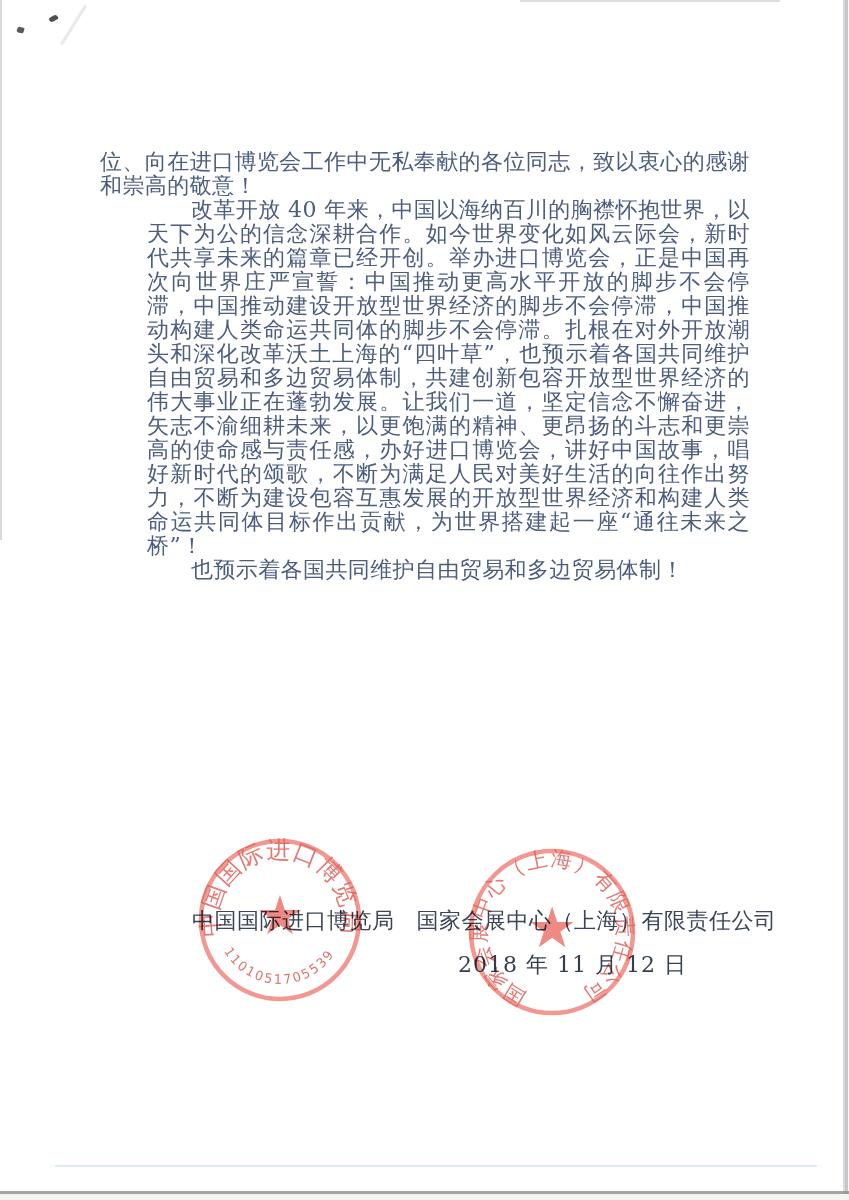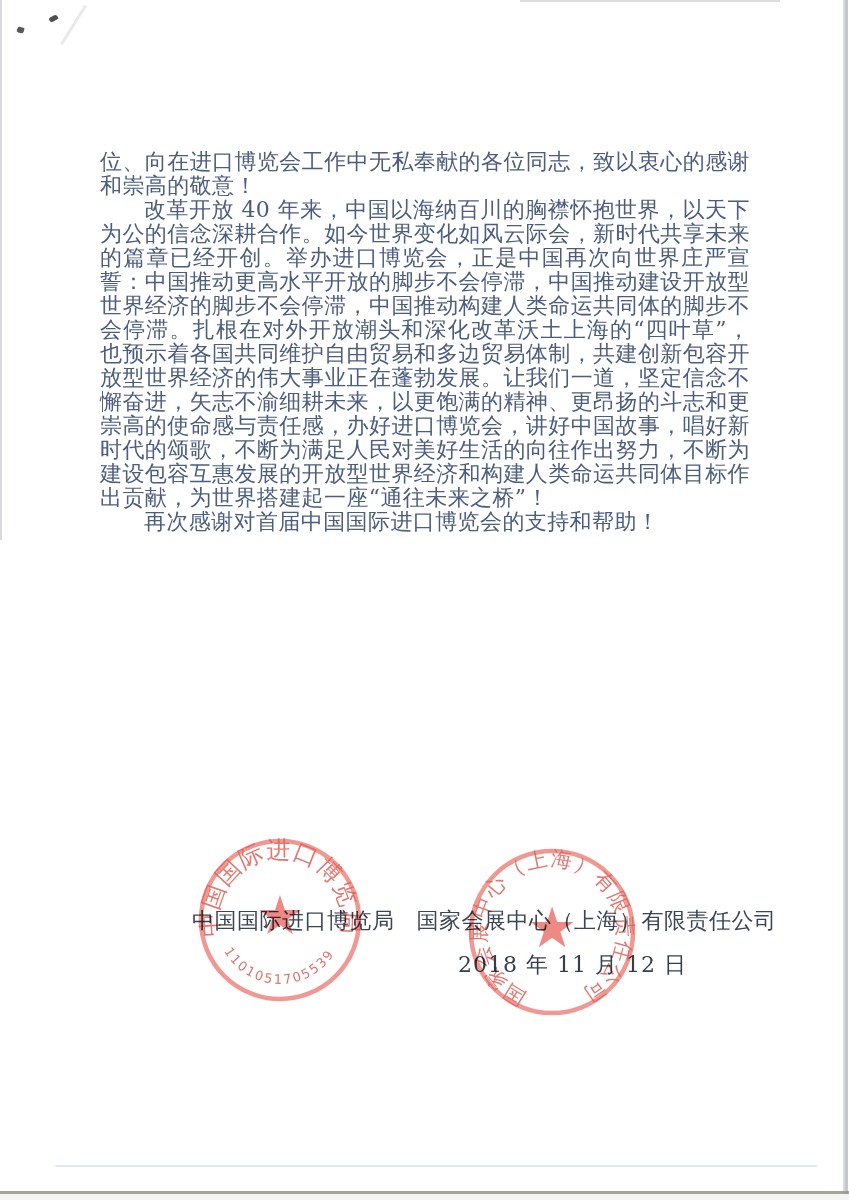--- a/index.html
+++ b/index.html
@@ -20,21 +20,21 @@
     position: absolute;
     left: 100px; top: 150px; width: 650px;
     font-size: 22px;
     line-height: 24px;
     letter-spacing: 0.4px;
     color: #4c5d7e;
     text-align: justify;
     text-justify: inter-character;
   }
   .letter-body p { margin: 0; }
-  .letter-body p.indent { text-indent: 2em; }
+  .letter-body p.indent { text-indent: 2em; margin-left: 47px; }
   
   .signature-org-line {
     position: absolute;
     left: 192px; top: 906px;
     display: flex; gap: 22px;
     font-size: 22px;
     letter-spacing: 0.5px;
     color: #3b4556;
     white-space: nowrap;
   }
@@ -74,21 +74,21 @@
   .smudge-top-left { left: 72px; top: 2px; width: 3px; height: 46px; background: rgba(210,212,214,0.5); transform: rotate(32deg); }
 </style>
 </head>
 <body>
 
 <div class="page">
 
   <div class="letter-body">
     <p>位、向在进口博览会工作中无私奉献的各位同志，致以衷心的感谢和崇高的敬意！</p>
     <p class="indent">改革开放 40 年来，中国以海纳百川的胸襟怀抱世界，以天下为公的信念深耕合作。如今世界变化如风云际会，新时代共享未来的篇章已经开创。举办进口博览会，正是中国再次向世界庄严宣誓：中国推动更高水平开放的脚步不会停滞，中国推动建设开放型世界经济的脚步不会停滞，中国推动构建人类命运共同体的脚步不会停滞。扎根在对外开放潮头和深化改革沃土上海的“四叶草”，也预示着各国共同维护自由贸易和多边贸易体制，共建创新包容开放型世界经济的伟大事业正在蓬勃发展。让我们一道，坚定信念不懈奋进，矢志不渝细耕未来，以更饱满的精神、更昂扬的斗志和更崇高的使命感与责任感，办好进口博览会，讲好中国故事，唱好新时代的颂歌，不断为满足人民对美好生活的向往作出努力，不断为建设包容互惠发展的开放型世界经济和构建人类命运共同体目标作出贡献，为世界搭建起一座“通往未来之桥”！</p>
-    <p class="indent">再次感谢对首届中国国际进口博览会的支持和帮助！</p>
+    <p class="indent">也预示着各国共同维护自由贸易和多边贸易体制！</p>
   </div>
 
   <div class="signature-org-line">
     <span>中国国际进口博览局</span>
     <span>国家会展中心（上海）有限责任公司</span>
   </div>
   <div class="signature-date">2018 年 11 月 12 日</div>
 
   <div class="seal seal-left">
     <svg width="170" height="170" viewBox="0 0 170 170">

